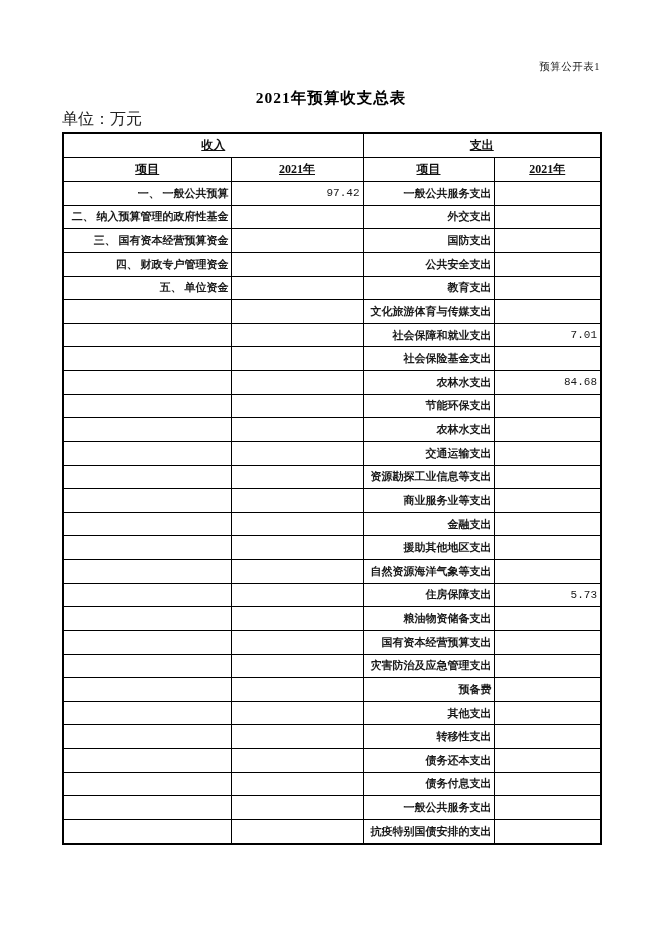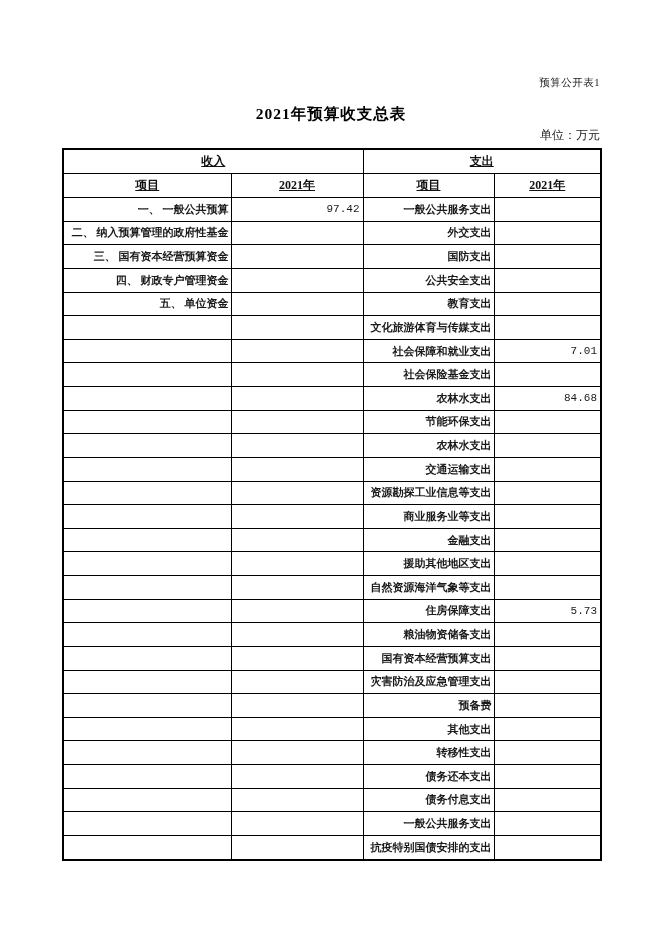--- a/index.html
+++ b/index.html
@@ -9,42 +9,41 @@
   }
   body {
     width: 662px;
     height: 936px;
     font-family: "Liberation Serif", "DejaVu Serif", serif;
     color: #1a1a1a;
     overflow: hidden;
   }
   .page {
     width: 538px;
-    margin: 16px auto;
+    margin: 0 auto;
     padding-top: 60px;
   }
   .doc-label {
     text-align: right;
     font-size: 10.5px;
     line-height: 13px;
     color: #222222;
     letter-spacing: 0.5px;
   }
   .page-title {
     text-align: center;
     font-size: 15.5px;
     font-weight: bold;
     line-height: 19px;
     margin-top: 15px;
     letter-spacing: 1px;
     color: #000000;
   }
   .unit-label {
-    text-align: right;
-    font-size: 12px;
+    font-size: 16px;
     line-height: 12px;
     margin-top: 6px;
     margin-bottom: 7px;
     color: #222222;
   }
   table.budget {
     border-collapse: collapse;
     table-layout: fixed;
     width: 538px;
     border: 2px solid #000000;

